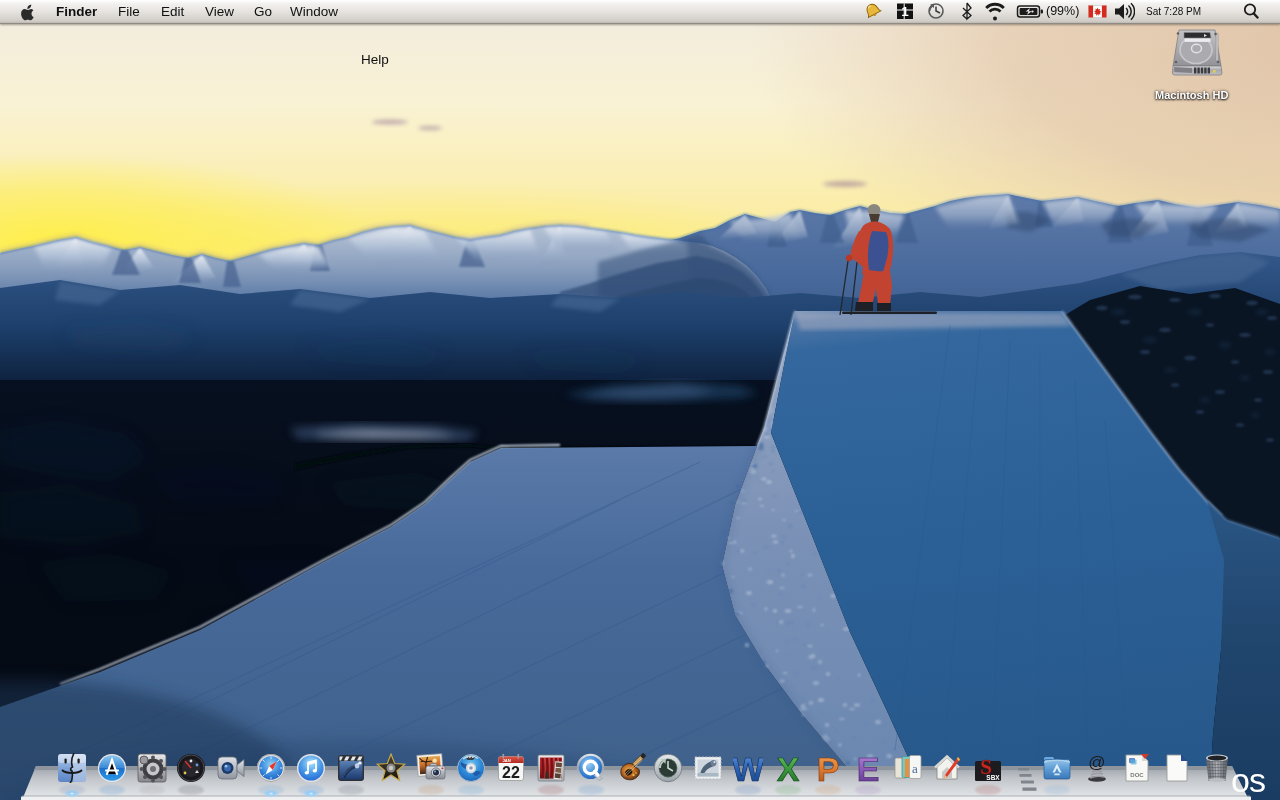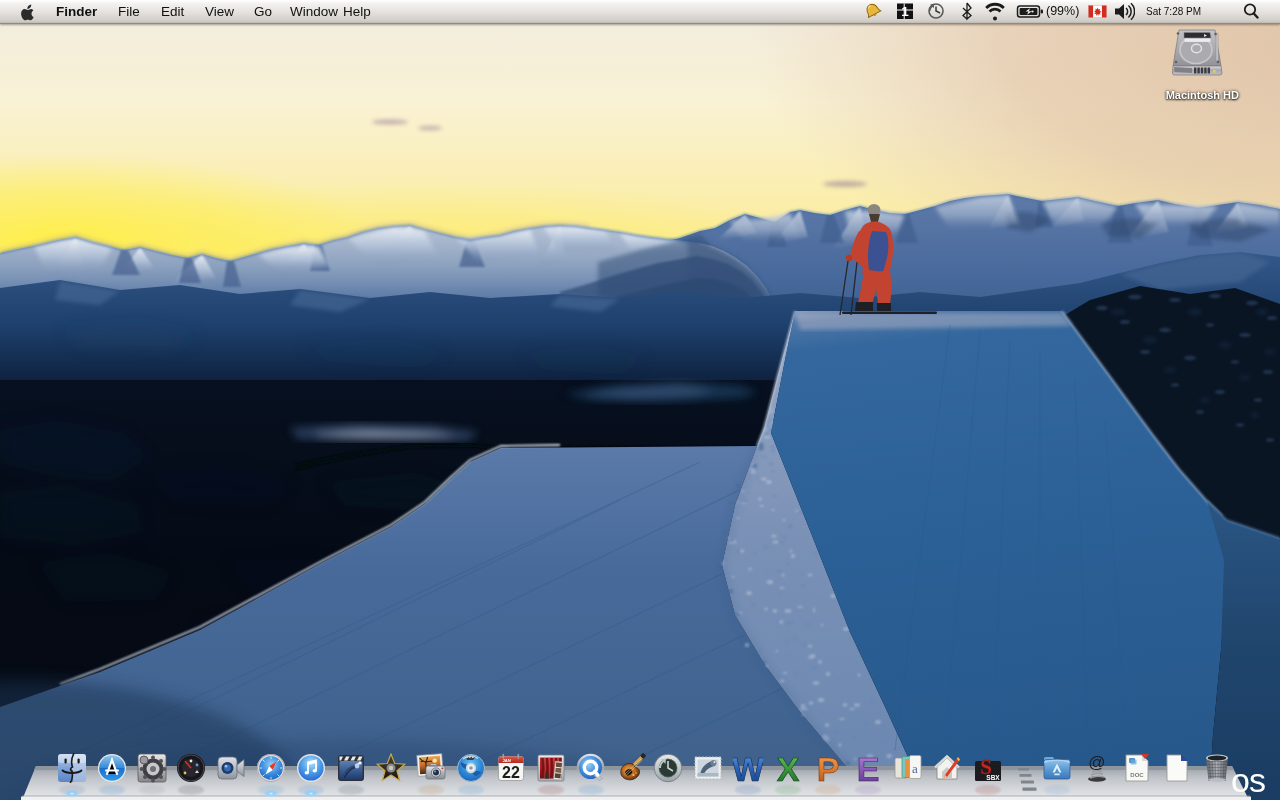--- a/index.html
+++ b/index.html
@@ -2,21 +2,21 @@
 <html><head><meta charset="utf-8">
 <style>
 html,body{margin:0;padding:0;width:1280px;height:800px;overflow:hidden;background:#0a1626;font-family:"Liberation Sans",sans-serif;}
 #screen{position:relative;width:1280px;height:800px;overflow:hidden;}
 #wall{position:absolute;left:0;top:0;}
 #menubar{position:absolute;left:0;top:0;width:1280px;height:23px;
  background:linear-gradient(#ffffff 0%,#f2f0ee 18%,#e4e1dd 55%,#d0ccc6 92%,#bdb8b1 100%);
  border-bottom:1px solid #8f8a82;box-shadow:0 1px 2px rgba(0,0,0,.35);}
 .mi{position:absolute;top:0;height:23px;line-height:23px;font-size:13.5px;color:#101010;}
 .mir{position:absolute;top:0;height:23px;line-height:23px;font-size:12.5px;color:#101010;}
-#hd{position:absolute;left:1155px;top:28px;width:84px;text-align:right;}
+#hd{position:absolute;left:1155px;top:28px;width:84px;text-align:left;}
 #hdlabel{margin-top:3px;font-size:11px;font-weight:bold;color:#fff;text-shadow:0 1px 2px rgba(0,0,0,.9),0 0 3px rgba(0,0,0,.8);}
 #dock{position:absolute;left:0;top:740px;width:1280px;height:60px;}
 .dk{position:absolute;width:30px;height:30px;top:13px;}
 </style></head>
 <body>
 <div id="screen">
 <svg id="wall" width="1280" height="800" viewBox="0 0 1280 800">
 <defs>
 <linearGradient id="skyg" x1="0" y1="0" x2="0" y2="1">
  <stop offset="0" stop-color="#f1ebe0"></stop>
@@ -483,21 +483,21 @@
 <div id="menubar">
 <svg class="mi" style="left:21px;top:0" width="14" height="23" viewBox="0 0 14 23">
  <path fill="#2b2b2b" d="M10.2,3.6 c-1,0.1-2.2,0.7-2.9,1.5 c-0.6,0.7-1.1,1.8-0.9,2.8 c1.1,0.1,2.2-0.6,2.9-1.4 C10,5.7 10.4,4.6 10.2,3.6 Z M10.3,8.1 c-1.6,0-2.2,0.9-3.3,0.9 c-1.1,0-2.1-0.9-3.4-0.9 c-1.7,0-3.5,1.6-3.5,4.6 c0,3.1 2.3,6.6 4.1,6.6 c1,0 1.3-0.6 2.7-0.6 c1.4,0 1.7,0.6 2.7,0.6 c1.2,0 2.4-1.6 3.1-3.1 c-1.5-0.7-2.2-2.1-2.2-3.5 c0-1.5 0.8-2.6 1.9-3.2 C11.7,8.6 11,8.1 10.3,8.1 Z" transform="translate(0,1)"></path>
 </svg>
 <span class="mi" style="left:56px;font-weight:bold;">Finder</span>
 <span class="mi" style="left:118px;">File</span>
 <span class="mi" style="left:161px;">Edit</span>
 <span class="mi" style="left:205px;">View</span>
 <span class="mi" style="left:254px;text-align:right;">Go</span>
 <span class="mi" style="left:290px;">Window</span>
-<span class="mi" style="left:343px;">Help</span>
+<span class="mi" style="left:361px;margin-top:48px;">Help</span>
 
 <svg class="mir" style="left:864px" width="18" height="23" viewBox="0 0 18 23">
  <g transform="rotate(-28 9 11)">
   <path d="M9,4 C12.8,4 14.5,7.5 14.5,10.5 C14.5,13 15.5,14 16,14.6 L2,14.6 C2.5,14 3.5,13 3.5,10.5 C3.5,7.5 5.2,4 9,4 Z" fill="#e8b83c" stroke="#8a5f08" stroke-width="0.9"></path>
   <path d="M7.2,15 a1.9,1.9 0 0 0 3.6,0 Z" fill="#c89018"></path>
   <path d="M6,6.5 C7,5.5 8,5 9.5,5" stroke="#f8e8a8" stroke-width="1" fill="none"></path>
  </g>
 </svg>
 <svg class="mir" style="left:896px" width="18" height="23" viewBox="0 0 18 23">
  <rect x="1" y="3.5" width="16" height="15.5" fill="#111"></rect>

